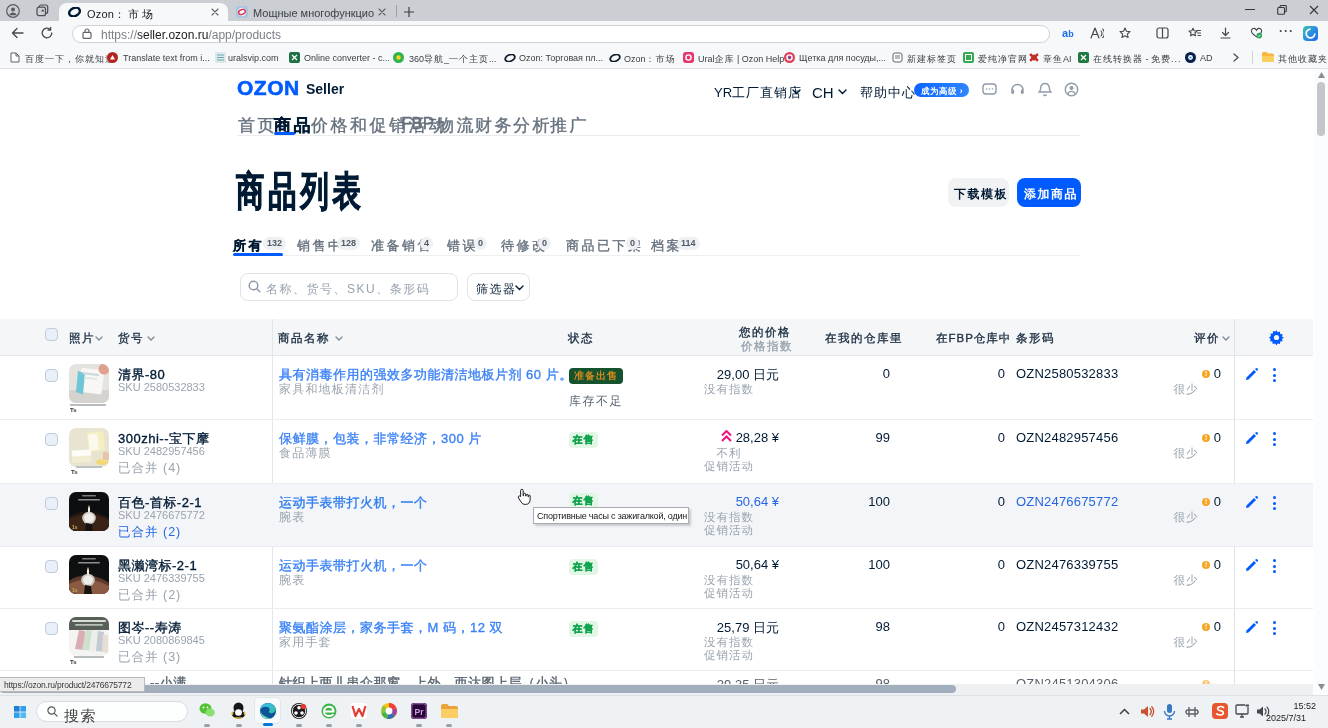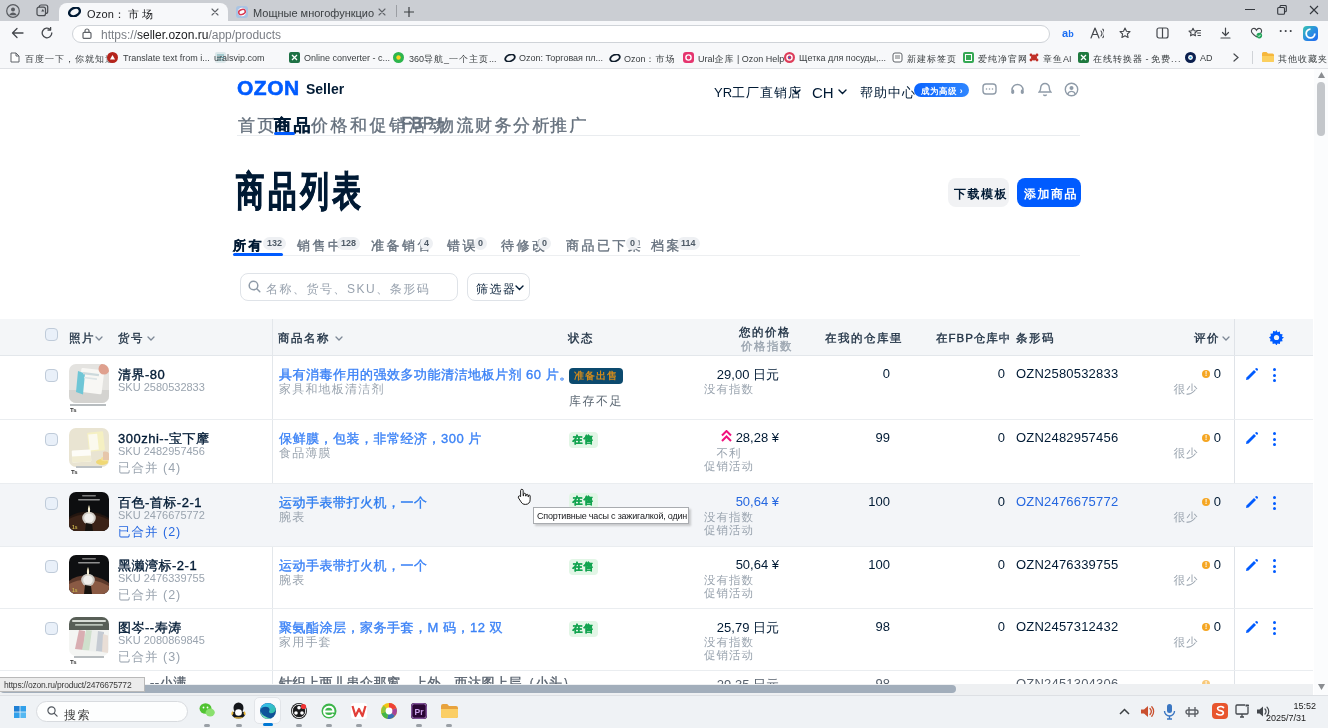--- a/index.html
+++ b/index.html
@@ -120,21 +120,21 @@
 <div class="bm bmk" style="left:25px">百度一下，你就知道</div>
 <svg class="bi" style="left:107px" width="11" height="11" viewBox="0 0 11 11">
     <circle cx="5.5" cy="5.5" r="5.5" fill="#b5241c"></circle>
     <path d="M3 7.5L5.5 3 8 7.5z" fill="#fff"></path>
   </svg>
 <div class="bm" style="left:123px">Translate text from i...</div>
 <svg class="bi" style="left:215px" width="11" height="11" viewBox="0 0 11 11">
     <rect width="11" height="11" rx="2" fill="#dce8ea"></rect>
     <path d="M2 3h7M2 5.5h7M2 8h7" stroke="#6aa7b0" stroke-width="1.2"></path>
   </svg>
-<div class="bm" style="left:214px">uralsvip.com</div>
+<div class="bm" style="left:228px">uralsvip.com</div>
 <svg class="bi" style="left:289px" width="11" height="11" viewBox="0 0 11 11">
     <rect width="11" height="11" rx="2" fill="#1e7145"></rect>
     <path d="M3 3l5 5M8 3l-5 5" stroke="#fff" stroke-width="1.3"></path>
   </svg>
 <div class="bm" style="left:304px">Online converter - c...<span class="bmk" style="margin-left:12px"></span></div>
 <svg class="bi" style="left:393px" width="11" height="11" viewBox="0 0 11 11">
     <circle cx="5.5" cy="5.5" r="5.5" fill="#2db54d"></circle>
     <circle cx="5.5" cy="5.5" r="2.2" fill="#ffd21e"></circle>
   </svg>
 <div class="bm" style="left:409px">360<span class="bmk">导航</span>_<span class="bmk">一个主页</span>...</div>
@@ -355,21 +355,21 @@
     <rect x="14" y="9" width="16" height="2.2" fill="#cdd9dc" transform="rotate(7 22 10)"></rect>
     <rect x="15" y="13.5" width="13" height="1.6" fill="#dce4e6" transform="rotate(7 21 14)"></rect>
     <circle cx="35" cy="5" r="5.5" fill="#dfa08e"></circle>
   </svg>
 <div class="ab" style="left:70px;top:404px;width:36px;height:1.5px;background:#b7bcbf"></div>
 <div class="ab" style="left:70px;top:407px;font-size:6px;font-weight:bold;color:#333">Ts</div>
 <div class="rname" style="left:118px;top:366px">清界-80</div>
 <div class="rsku" style="left:118px;top:381px">SKU 2580532833</div>
 <div class="rdesc" style="left:279px;top:366px">具有消毒作用的强效多功能清洁地板片剂 60 片。</div>
 <div class="rcat" style="left:279px;top:381px">家具和地板清洁剂</div>
-<div class="ab" style="left:569px;top:368px;width:54px;height:16px;border-radius:4px;background:#0c4a6e;color:#d08a1d;font-size:10px;font-weight:bold;line-height:16px;text-align:center;letter-spacing:1px">准备出售</div>
+<div class="ab" style="left:569px;top:368px;width:54px;height:16px;border-radius:4px;background:#14532d;color:#d08a1d;font-size:10px;font-weight:bold;line-height:16px;text-align:center;letter-spacing:1px">准备出售</div>
 <div class="ab" style="left:569px;top:393px;font-size:12px;color:#5a6672;letter-spacing:1.5px">库存不足</div>
 <div class="num" style="left:679px;top:366px;width:100px">29,00 日元</div>
 <div class="grey2" style="left:679px;top:382px;width:100px">没有指数</div>
 <div class="num" style="left:790px;top:366px;width:100px">0</div>
 <div class="num" style="left:905px;top:366px;width:100px">0</div>
 <div class="bcode" style="left:1016px;top:366px">OZN2580532833</div>
 <div class="warn" style="left:1202px;top:370px">!</div>
 <div class="num" style="left:1185px;top:366px;width:36px">0</div>
 <div class="grey2" style="left:1151px;top:382px;width:70px">很少</div>
 <svg class="pen" style="left:1245px;top:368px" width="13" height="13" viewBox="0 0 13 13">
@@ -574,21 +574,21 @@
     <rect x="6.4" width="5.6" height="5.6" fill="#31a0ea"></rect>
     <rect y="6.4" width="5.6" height="5.6" fill="#31a0ea"></rect>
     <rect x="6.4" y="6.4" width="5.6" height="5.6" fill="#55b8f2"></rect>
   </svg>
 
 <div class="ab" style="left:36px;top:701px;width:152px;height:21px;border-radius:11px;background:#fdfefe;border:1px solid #d8dbdf"></div>
 <svg class="ab" style="left:47px;top:706px" width="11" height="11" viewBox="0 0 11 11">
     <circle cx="4.5" cy="4.5" r="3.6" fill="none" stroke="#51575e" stroke-width="1.2"></circle>
     <path d="M7.3 7.3l2.8 2.8" stroke="#51575e" stroke-width="1.2" stroke-linecap="round"></path>
   </svg>
-<div class="ab" style="left:64px;top:707px;font-size:12px;color:#444;letter-spacing:1.5px">搜索</div>
+<div class="ab" style="left:64px;top:707px;font-size:15px;color:#444;letter-spacing:1.5px">搜索</div>
 
 <div class="ab" style="left:254px;top:697px;width:27px;height:27px;border-radius:5px;background:#f9fafc;border:1px solid #e2e5e9"></div>
 
 <svg class="ab" style="left:199px;top:703px" width="16" height="15" viewBox="0 0 16 15">
     <ellipse cx="6.5" cy="5.5" rx="6" ry="5.2" fill="#51c332"></ellipse>
     <ellipse cx="11.2" cy="9.5" rx="4.6" ry="4" fill="#8ae06e"></ellipse>
     <circle cx="4.5" cy="4.5" r=".9" fill="#fff"></circle>
     <circle cx="8.5" cy="4.5" r=".9" fill="#fff"></circle>
   </svg>
 

